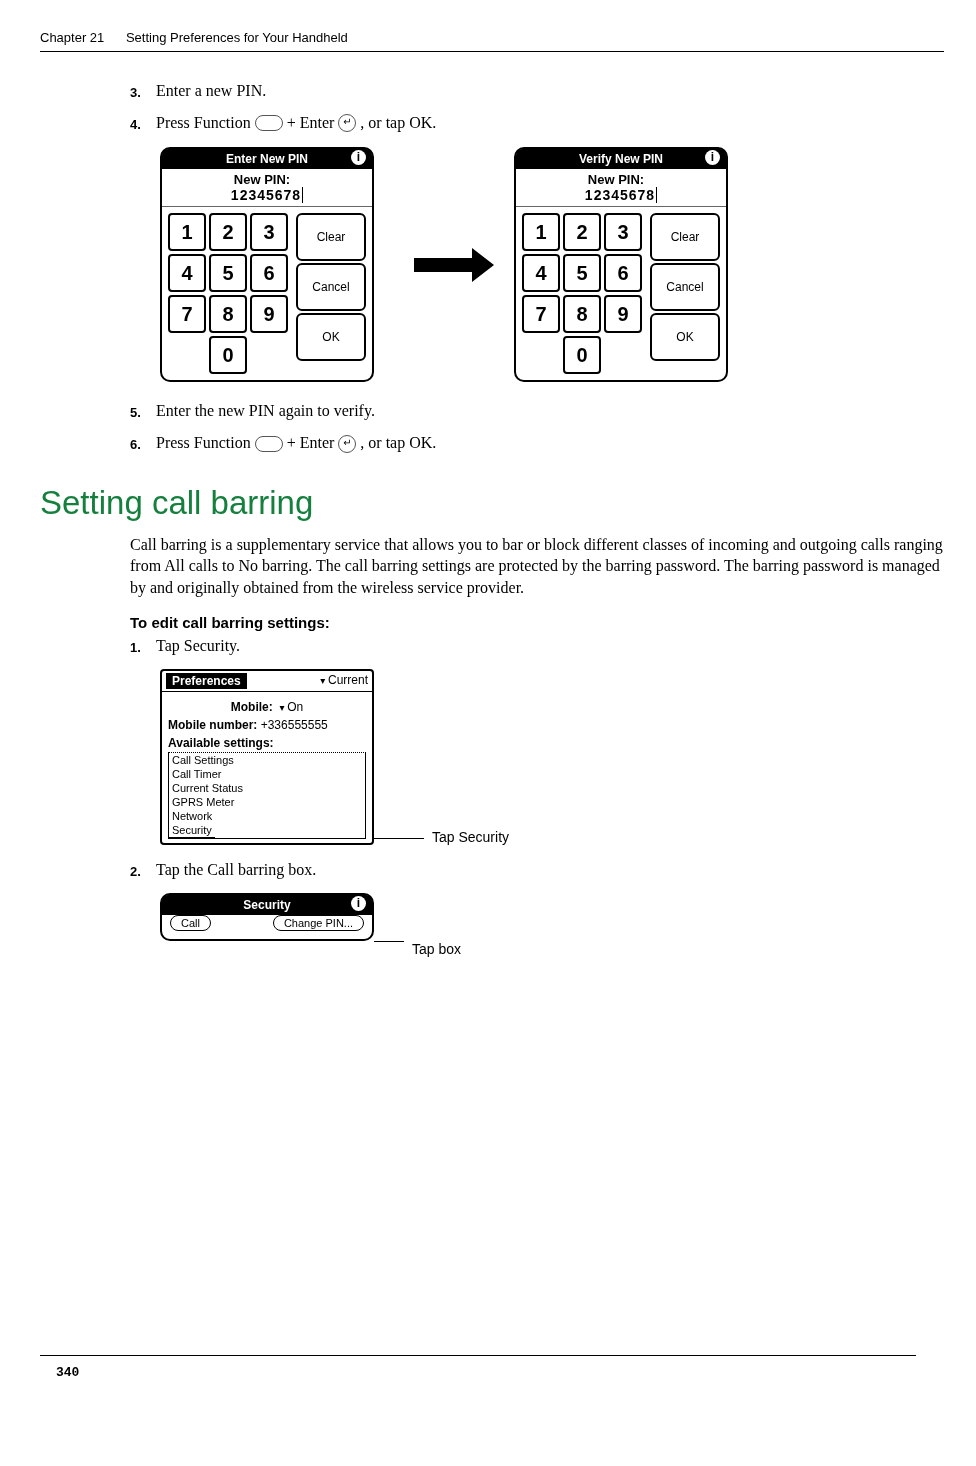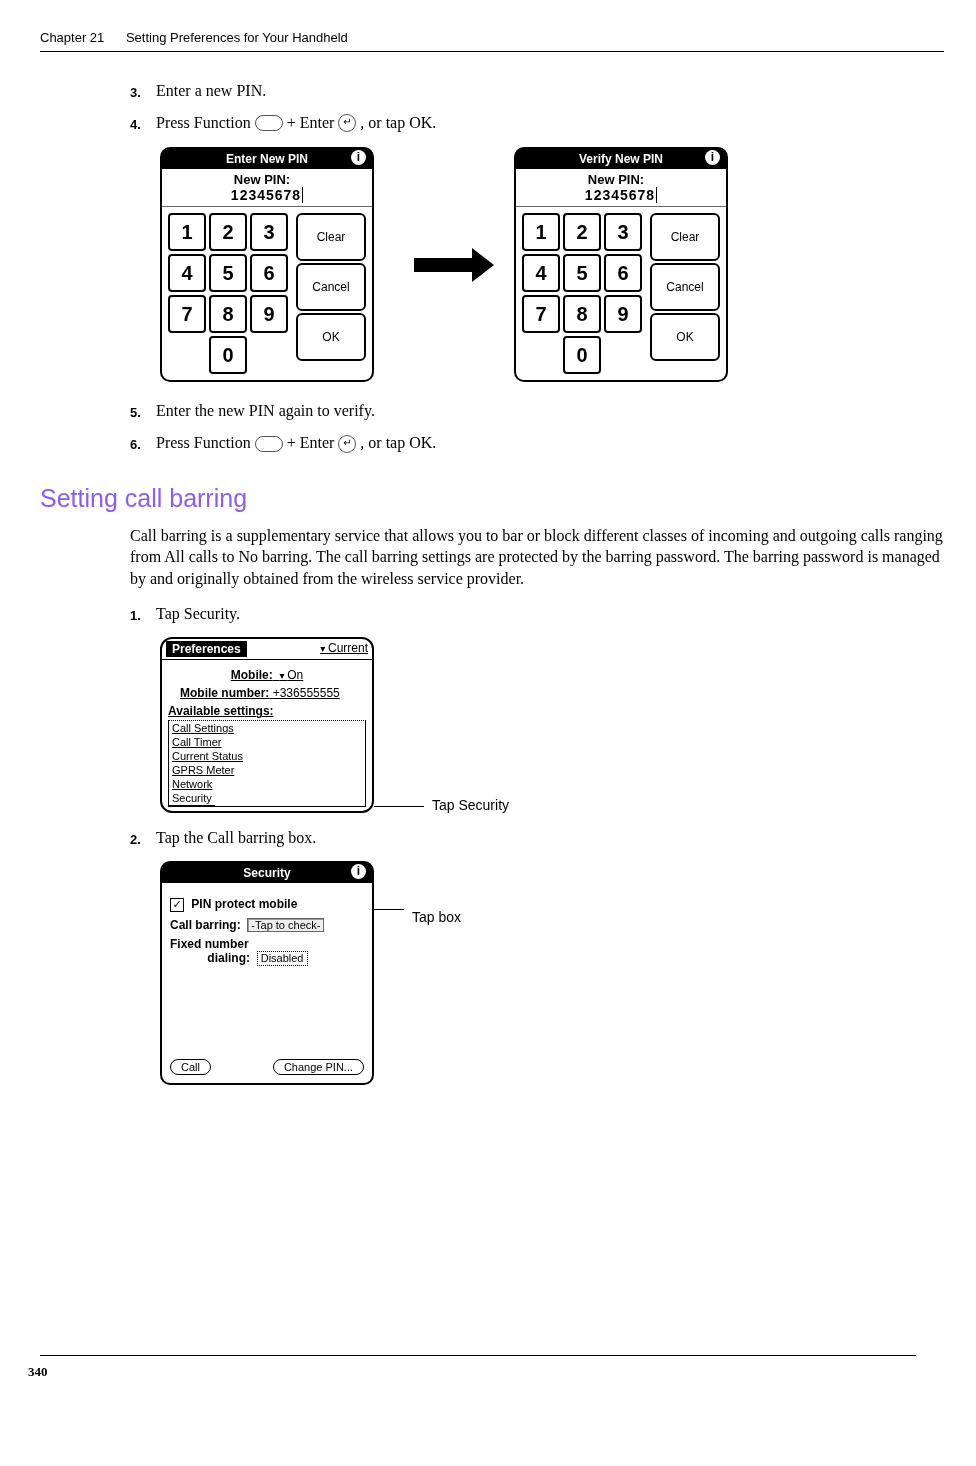--- a/index.html
+++ b/index.html
@@ -55,23 +55,23 @@
     vertical-align: middle;
     font-size: 10px;
     line-height: 14px;
     text-align: center;
     position: relative;
     top: -1px;
   }
   .enter-key::after { content: "↵"; }
   h2.section {
     font-family: Arial, Helvetica, sans-serif;
-    color: #8b5cf6;
+    color: #15803d;
     font-weight: normal;
-    font-size: 25px;
+    font-size: 33px;
     margin: 30px 0 12px -90px;
   }
   p.body { margin: 0 0 16px 0; line-height: 1.35; }
   .subhead {
     font-family: Arial, Helvetica, sans-serif;
     font-weight: bold;
     font-size: 15px;
     margin: 14px 0 6px 0;
   }
   
@@ -154,32 +154,31 @@
     position: absolute;
     right: -20px; top: -10px;
     border-left: 22px solid #000;
     border-top: 17px solid transparent;
     border-bottom: 17px solid transparent;
   }
   
   .pref-wrap { display: flex; align-items: flex-end; margin: 12px 0 16px 30px; }
   .pref-screen {
     border: 2px solid #000;
-    border-radius: 12px;
+    border-radius: 4px;
     width: 210px;
     font-family: Arial, Helvetica, sans-serif;
     font-size: 12px;
     background: #fff;
-    text-decoration: underline;
   }
   .pref-titlebar { display: flex; justify-content: space-between; padding: 2px 4px; border-bottom: 1px solid #000;}
   .pref-titlebar .tleft { background: #000; color: #fff; font-weight: bold; padding: 1px 6px; }
   .pref-titlebar .tright::before { content: "▾ "; font-size: 10px; }
   .pref-body { padding: 4px 6px 4px 6px; }
-  .pref-body .line { margin: 4px 12px; }
+  .pref-body .line { margin: 4px 0; }
   .pref-body .line b::after { content: ""; }
   .dd::before { content: "▾ "; font-size: 10px; }
   .pref-body .available { font-weight: bold; border-bottom: 1px dotted #000; padding-bottom: 2px;}
   .pref-list { border: 1px solid #000; border-top: none; }
   .pref-list .item { padding: 1px 3px; font-size: 11px; }
   .pref-list .item.last { border-bottom: 1px solid #000; display: inline-block; }
   .callout-line-h { border-top: 1px solid #000; width: 50px; margin-bottom: 6px; }
   .callout-text { font-family: Arial, Helvetica, sans-serif; font-size: 14px; margin-left: 8px; margin-bottom: 0px; white-space: nowrap;}
   
   .sec-wrap { display: flex; align-items: flex-start; margin: 12px 0 16px 30px; }
@@ -221,22 +220,22 @@
   .pill {
     border: 1.5px solid #000;
     border-radius: 10px;
     padding: 1px 10px;
     font-size: 11px;
   }
   .sec-callout { display:flex; margin-top: 48px;}
   .page-number {
     position: absolute;
     bottom: 20px;
-    left: 28px;
-    font-family: Liberation Serif, serif;
+    left: 56px;
+    font-family: Liberation Mono, monospace;
     font-weight: bold;
     font-size: 13px;
   }
   .footer-line {
     position: absolute;
     bottom: 44px;
     left: 40px; right: 60px;
     border-top: 1px solid #000;
   }
 </style>
@@ -340,20 +339,21 @@
         <span class="fn-key"></span>
         <span> + Enter </span>
         <span class="enter-key"></span>
         <span>, or tap OK.</span>
       </li>
     </ol>
 
     <h2 class="section">Setting call barring</h2>
     <p class="body">Call barring is a supplementary service that allows you to bar or block different classes of incoming and outgoing calls ranging from All calls to No barring. The call barring settings are protected by the barring password. The barring password is managed by and originally obtained from the wireless service provider.</p>
 
+    <div class="subhead">To edit call barring settings:</div>
 
     <ol class="steps">
       <li>
         <span class="num">1.</span>
         <span>Tap Security.</span>
       </li>
     </ol>
 
     <div class="pref-wrap">
       <div class="pref-screen">
@@ -391,36 +391,20 @@
         <span>Tap the Call barring box.</span>
       </li>
     </ol>
 
     <div class="sec-wrap">
       <div class="sec-screen">
         <div class="screen-titlebar">
           <span>Security</span>
           <span class="info-icon">i</span>
         </div>
-        <div class="sec-body">
-          <div class="sec-line">
-            <span class="chk">✓</span>
-            <b>PIN protect mobile</b>
-          </div>
-          <div class="sec-line">
-            <b>Call barring:</b>
-            &nbsp;<span class="inset-box">-Tap to check-</span>
-          </div>
-          <div class="sec-line" style="line-height:1.1">
-            <b>Fixed number</b><br>
-            <span style="display:inline-block; width:34px;"></span>
-            <b>dialing:</b>
-            &nbsp;<span class="dashedbox">Disabled</span>
-          </div>
-        </div>
         <div class="sec-footer">
           <span class="pill">Call</span>
           <span class="pill">Change PIN...</span>
         </div>
       </div>
       <div class="sec-callout">
         <div class="callout-line-h" style="width:30px; margin-bottom:0;"></div>
         <div class="callout-text">Tap box</div>
       </div>
     </div>

